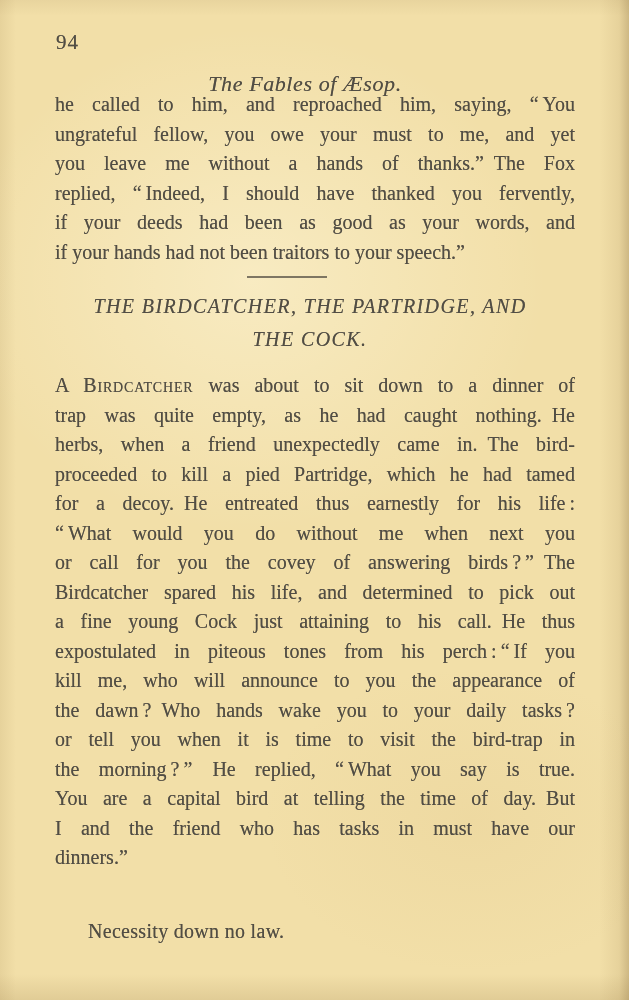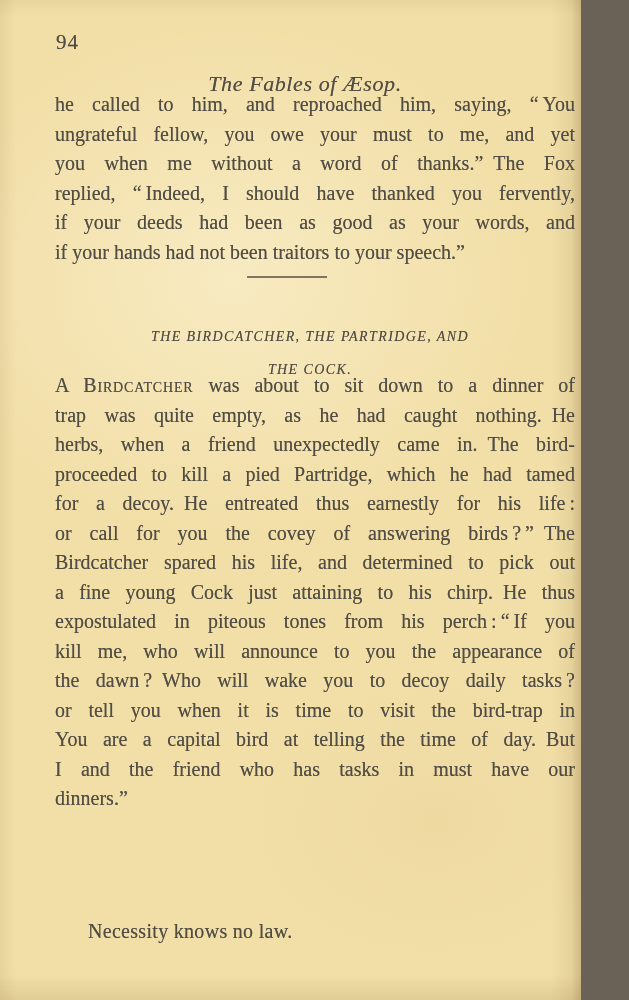--- a/index.html
+++ b/index.html
@@ -1,20 +1,20 @@
 <!DOCTYPE html>
 <html><head>
 <meta charset="utf-8">
 <style>
   html, body { margin: 0; padding: 0; }
   body { background: #6b6257; }
 
   .page {
     position: relative;
-    width: 581px;
+    width: 629px;
     height: 1000px;
     overflow: hidden;
     font-family: "Liberation Serif", "DejaVu Serif", serif;
     color: #514d44;
     background-color: #f2dfa8;
     background-image:
       radial-gradient(ellipse 420px 360px at 40% 28%, rgba(255,249,224,0.45), rgba(255,249,224,0) 70%),
       radial-gradient(ellipse 300px 220px at 75% 82%, rgba(190,150,80,0.08), rgba(190,150,80,0) 70%),
       linear-gradient(to left, rgba(112,82,36,0.28), rgba(128,96,44,0.10) 10px, rgba(128,96,44,0) 30px),
       linear-gradient(to right, rgba(128,96,44,0.10), rgba(128,96,44,0) 16px),
@@ -71,24 +71,24 @@
     top: 276px;
     width: 80px;
     height: 0;
     border-top: 2px solid rgba(104,97,82,0.85);
   }
 
   .fable-title {
     position: absolute;
     left: 45px;
     width: 530px;
-    top: 320px;
+    top: 290px;
     text-align: center;
     font-style: italic;
-    font-size: 14px;
+    font-size: 20px;
     line-height: 33px;
     letter-spacing: 1.4px;
   }
 
   .smallcaps {
     font-variant: small-caps;
     letter-spacing: 0.8px;
   }
 
   .moral {
@@ -104,46 +104,48 @@
 
 <div class="page">
 
   <div class="folio ink">94</div>
 
   <div class="running-head ink">The Fables of Æsop.</div>
 
   <div class="measure para-prev">
     <div class="line ink">he called to him, and reproached him, saying, “ You</div>
     <div class="line ink">ungrateful fellow, you owe your must to me, and yet</div>
-    <div class="line ink">you when me without a word of thanks.” The Fox</div>
+    <div class="line ink">you leave me without a hands of thanks.” The Fox</div>
     <div class="line ink">replied, “ Indeed, I should have thanked you fervently,</div>
     <div class="line ink">if your deeds had been as good as your words, and</div>
     <div class="line line--last ink">if your hands had not been traitors to your speech.”</div>
   </div>
 
   <div class="divider"></div>
 
   <div class="fable-title ink">
     <div>THE BIRDCATCHER, THE PARTRIDGE, AND</div>
     <div>THE COCK.</div>
   </div>
 
   <div class="measure para-body">
     <div class="line ink"><span>A </span><span class="smallcaps">Birdcatcher</span><span> was about to sit down to a dinner of</span></div>
     <div class="line ink">trap was quite empty, as he had caught nothing. He</div>
     <div class="line ink">herbs, when a friend unexpectedly came in. The bird-</div>
     <div class="line ink">proceeded to kill a pied Partridge, which he had tamed</div>
     <div class="line ink">for a decoy. He entreated thus earnestly for his life :</div>
+    <div class="line ink">“ What would you do without me when next you</div>
     <div class="line ink">or call for you the covey of answering birds ? ” The</div>
     <div class="line ink">Birdcatcher spared his life, and determined to pick out</div>
-    <div class="line ink">a fine young Cock just attaining to his chirp. He thus</div>
+    <div class="line ink">a fine young Cock just attaining to his call. He thus</div>
     <div class="line ink">expostulated in piteous tones from his perch : “ If you</div>
     <div class="line ink">kill me, who will announce to you the appearance of</div>
-    <div class="line ink">the dawn ? Who will wake you to decoy daily tasks ?</div>
+    <div class="line ink">the dawn ? Who hands wake you to your daily tasks ?</div>
     <div class="line ink">or tell you when it is time to visit the bird-trap in</div>
+    <div class="line ink">the morning ? ”  He replied, “ What you say is true.</div>
     <div class="line ink">You are a capital bird at telling the time of day. But</div>
     <div class="line ink">I and the friend who has tasks in must have our</div>
     <div class="line line--last ink">dinners.”</div>
   </div>
 
-  <div class="moral ink">Necessity knows no law.</div>
+  <div class="moral ink">Necessity down no law.</div>
 
 </div>
 
 </body></html>

